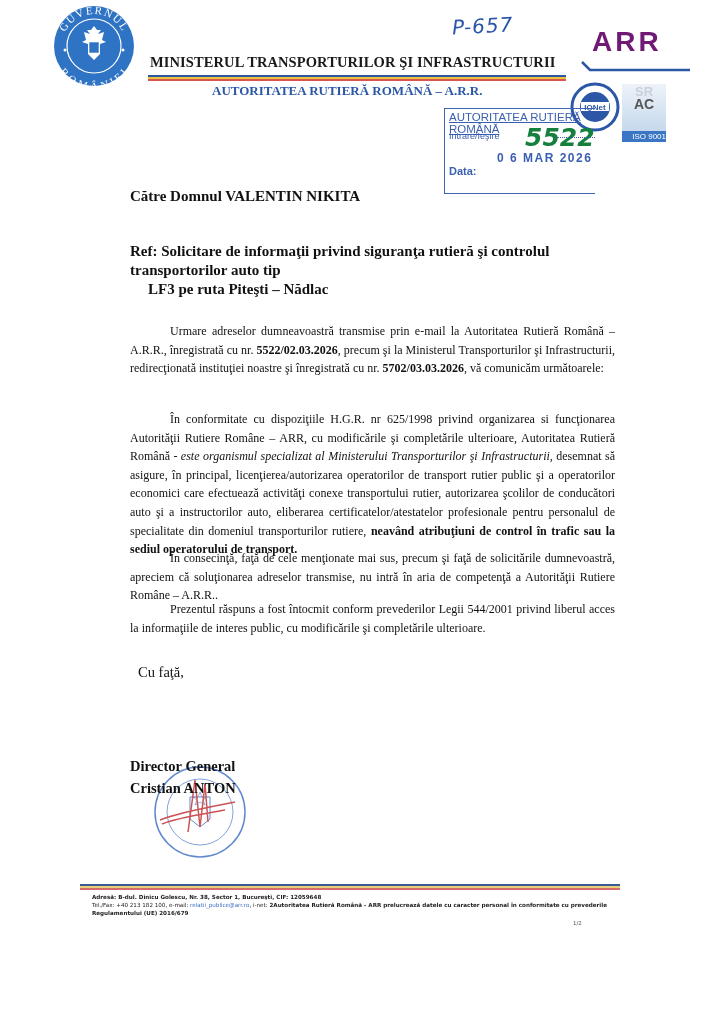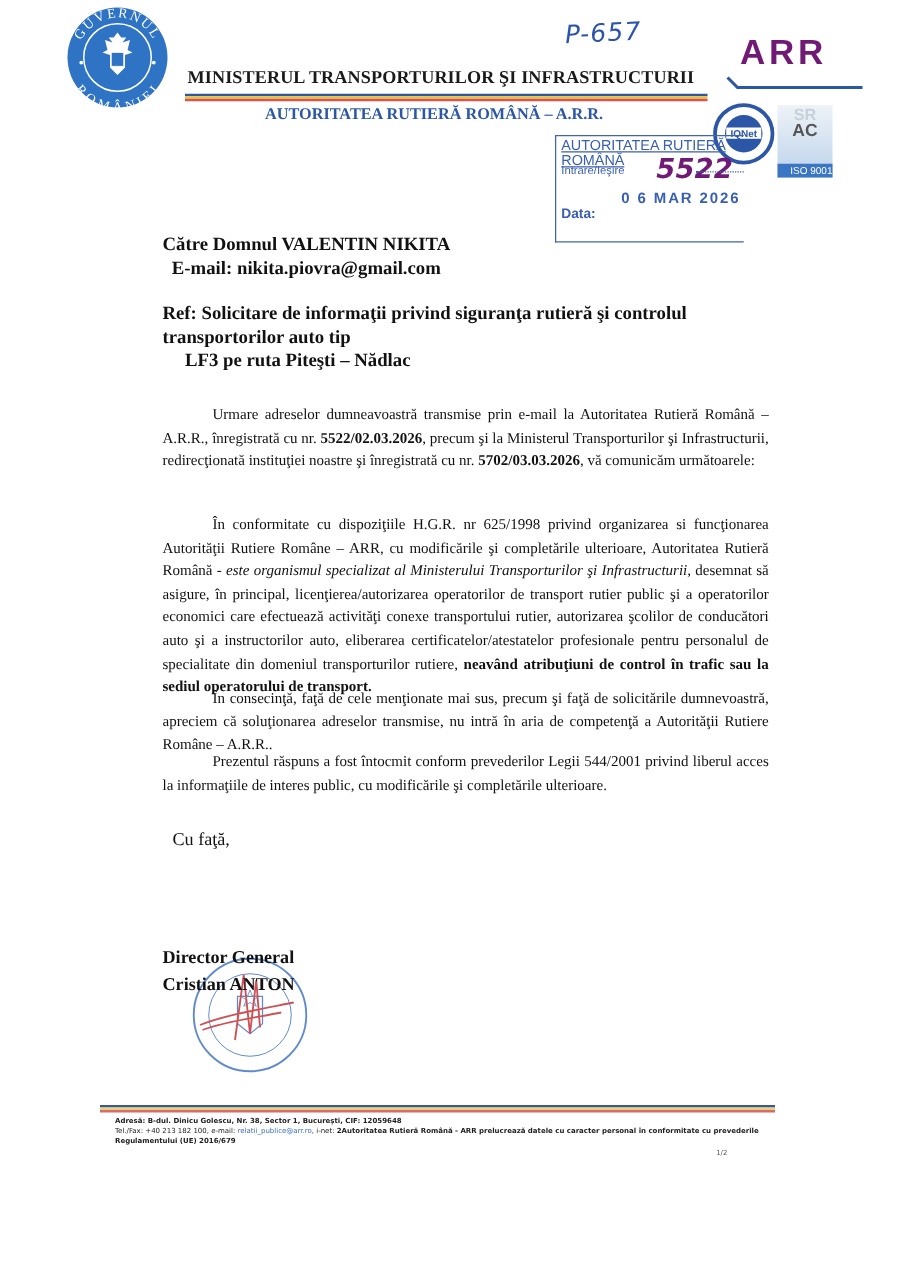--- a/index.html
+++ b/index.html
@@ -31,27 +31,27 @@
   .srac-top { display: block; font-size: 13px; font-weight: bold; color: #c8d0d8; line-height: 12px; padding-top: 2px; }
   .srac-mid { display: block; font-size: 14px; font-weight: bold; color: #555; line-height: 13px; }
   .srac-iso { position: absolute; left: 0; bottom: 0; width: 44px; height: 11px; background: #3a76c4; color: #fff;
               font-size: 8px; line-height: 11px; text-align: right; }
 
   
   .reg-stamp { left: 444px; top: 108px; width: 150px; height: 84px; border: 1.5px solid #4063b3;
                border-right: none; color: #3a5fb0; font-family: "DejaVu Sans Mono", monospace; }
   .rs-title { position: absolute; left: 4px; top: 2px; font-family: "Liberation Sans", sans-serif; font-size: 11.5px; letter-spacing: 0px; text-decoration: underline; }
   .rs-label1 { position: absolute; left: 4px; top: 18px; font-family: "Liberation Sans", sans-serif; font-size: 9px; }
-  .rs-number { position: absolute; left: 80px; top: 10px; font-family: "DejaVu Sans", sans-serif; font-weight: bold; font-size: 22px; color: #701a75; font-style: italic; }
+  .rs-number { position: absolute; left: 80px; top: 10px; font-family: "DejaVu Sans", sans-serif; font-weight: bold; font-size: 25px; color: #15803d; font-style: italic; }
   .rs-dots { position: absolute; left: 112px; top: 22px; width: 38px; border-bottom: 1px dotted #3a5fb0; }
   .rs-date { position: absolute; left: 52px; top: 42px; font-family: "Liberation Sans", sans-serif; font-size: 12px; font-weight: bold; letter-spacing: 1.5px; }
   .rs-label2 { position: absolute; left: 4px; top: 56px; font-family: "Liberation Sans", sans-serif; font-size: 11px; font-weight: bold; }
 
   
-  .addressee { left: 130px; top: 187px; font-size: 15px; font-weight: bold; line-height: 19px; text-align: center; }
+  .addressee { left: 130px; top: 187px; font-size: 15px; font-weight: bold; line-height: 19px; }
   .ref { left: 130px; top: 242px; width: 480px; font-size: 15px; font-weight: bold; line-height: 19px; }
   .ref .ref-line2 { display: block; padding-left: 18px; }
 
   
   .body-text { left: 130px; width: 485px; font-size: 12px; line-height: 18.6px; text-align: justify; }
   .body-text p { margin: 0; text-indent: 40px; }
   .p1 { top: 322px; }
   .p2 { top: 410px; }
   .p3 { top: 549px; }
   .p4 { top: 600px; }
@@ -123,21 +123,20 @@
   <span class="rs-title">AUTORITATEA RUTIERĂ ROMÂNĂ</span>
   <span class="rs-label1" style="top:22px">Intrare/Ieşire</span>
   <span class="rs-number" style="top:14px">5522</span>
   <span class="rs-dots" style="top:28px"></span>
   <span class="rs-date">0 6  MAR 2026</span>
   <span class="rs-label2">Data:</span>
 </div>
 
 <div class="abs addressee">
   <div>Către Domnul VALENTIN NIKITA</div>
-  <div>E-mail: nikita.piovra@gmail.com</div>
 </div>
 
 <div class="abs ref">
   <span>Ref: Solicitare de informaţii privind siguranţa rutieră şi controlul transportorilor auto tip</span>
   <span class="ref-line2">LF3 pe ruta Piteşti – Nădlac</span>
 </div>
 
 <div class="abs body-text p1">
   <p><span>Urmare adreselor dumneavoastră transmise prin e-mail la Autoritatea Rutieră Română – A.R.R., înregistrată cu nr. </span><b>5522/02.03.2026</b><span>, precum şi la Ministerul Transporturilor şi Infrastructurii, redirecţionată instituţiei noastre şi înregistrată cu nr. </span><b>5702/03.03.2026</b><span>, vă comunicăm următoarele:</span></p>
 </div>

